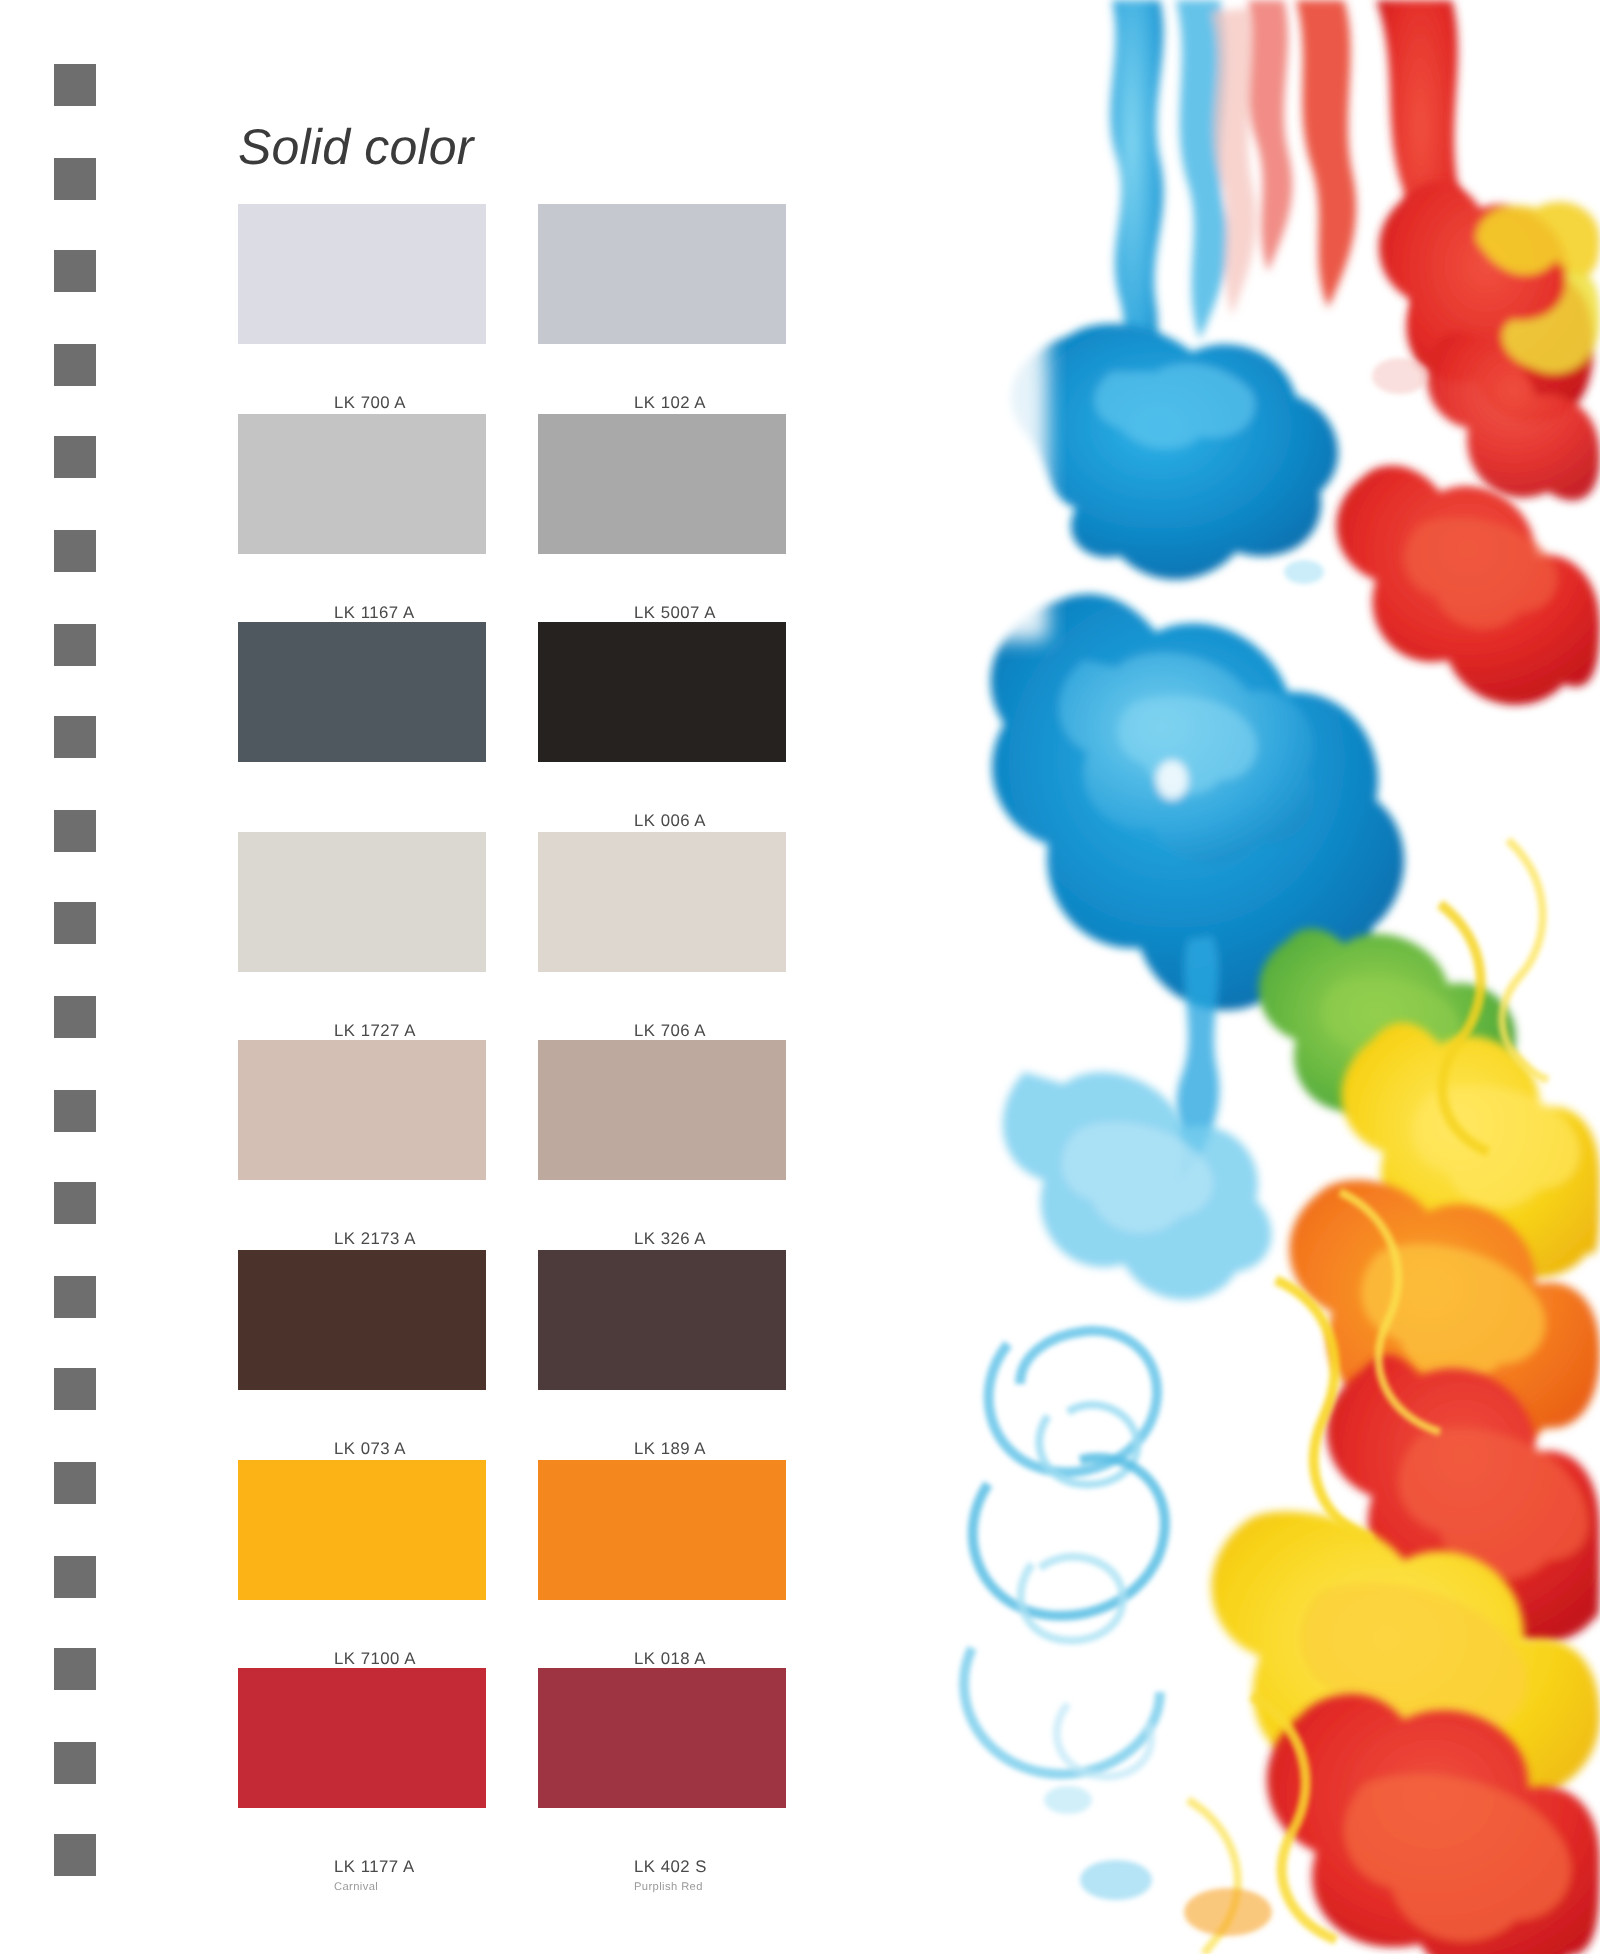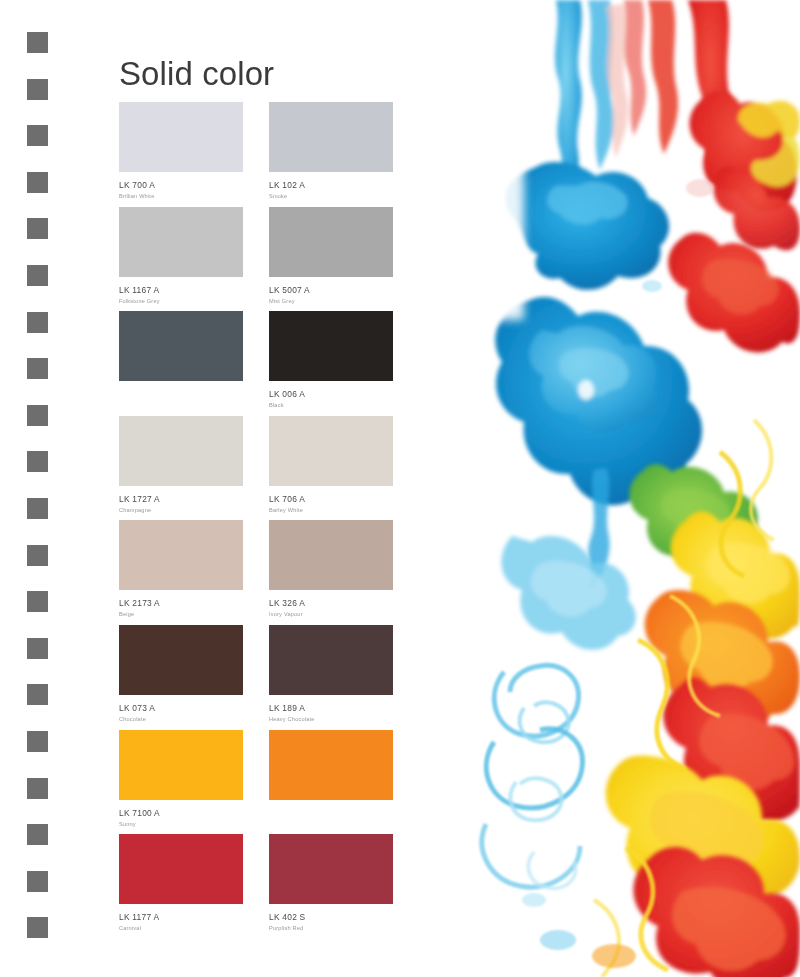--- a/index.html
+++ b/index.html
@@ -33,25 +33,26 @@
     width: 21px;
     height: 21px;
     background: #6e6e6e;
   }
 
   
   #page-title {
     position: absolute;
     left: 119px;
     top: 58px;
-    font-size: 33px;
+    font-size: 25px;
     font-weight: 400;
     letter-spacing: 0.1px;
     color: #3b3b3b;
     line-height: 32px;
+    font-style: italic;
   }
 
   
   #swatch-grid {
     position: absolute;
     left: 119px;
     top: 102px;
     width: 300px;
   }
   .swatch-row {
@@ -62,21 +63,22 @@
   .swatch-cell {
     width: 167px;
     position: relative;
   }
   .swatch-chip {
     width: 124px;
     height: 70px;
     display: block;
   }
   .swatch-meta {
-    padding-top: 8px;
+    padding-top: 24px;
+    margin-left: 48px;
   }
   .swatch-code {
     font-size: 8.4px;
     color: #4a4a4a;
     line-height: 11px;
     letter-spacing: 0.25px;
   }
   .swatch-name {
     font-size: 5.6px;
     color: #9a9a9a;
@@ -223,20 +225,24 @@
       <div class="swatch-row">
         <div class="swatch-cell">
           <div class="swatch-chip" style="background: rgb(251, 179, 22);"></div>
           <div class="swatch-meta">
             <div class="swatch-code">LK 7100 A</div>
             <div class="swatch-name">Sunny</div>
           </div>
         </div>
         <div class="swatch-cell">
           <div class="swatch-chip" style="background: rgb(245, 135, 31);"></div>
+          <div class="swatch-meta">
+            <div class="swatch-code">LK 018 A</div>
+            <div class="swatch-name">Saffron</div>
+          </div>
         </div>
       </div>
       <div class="swatch-row">
         <div class="swatch-cell">
           <div class="swatch-chip" style="background: rgb(195, 42, 54);"></div>
           <div class="swatch-meta">
             <div class="swatch-code">LK 1177 A</div>
             <div class="swatch-name">Carnival</div>
           </div>
         </div>

